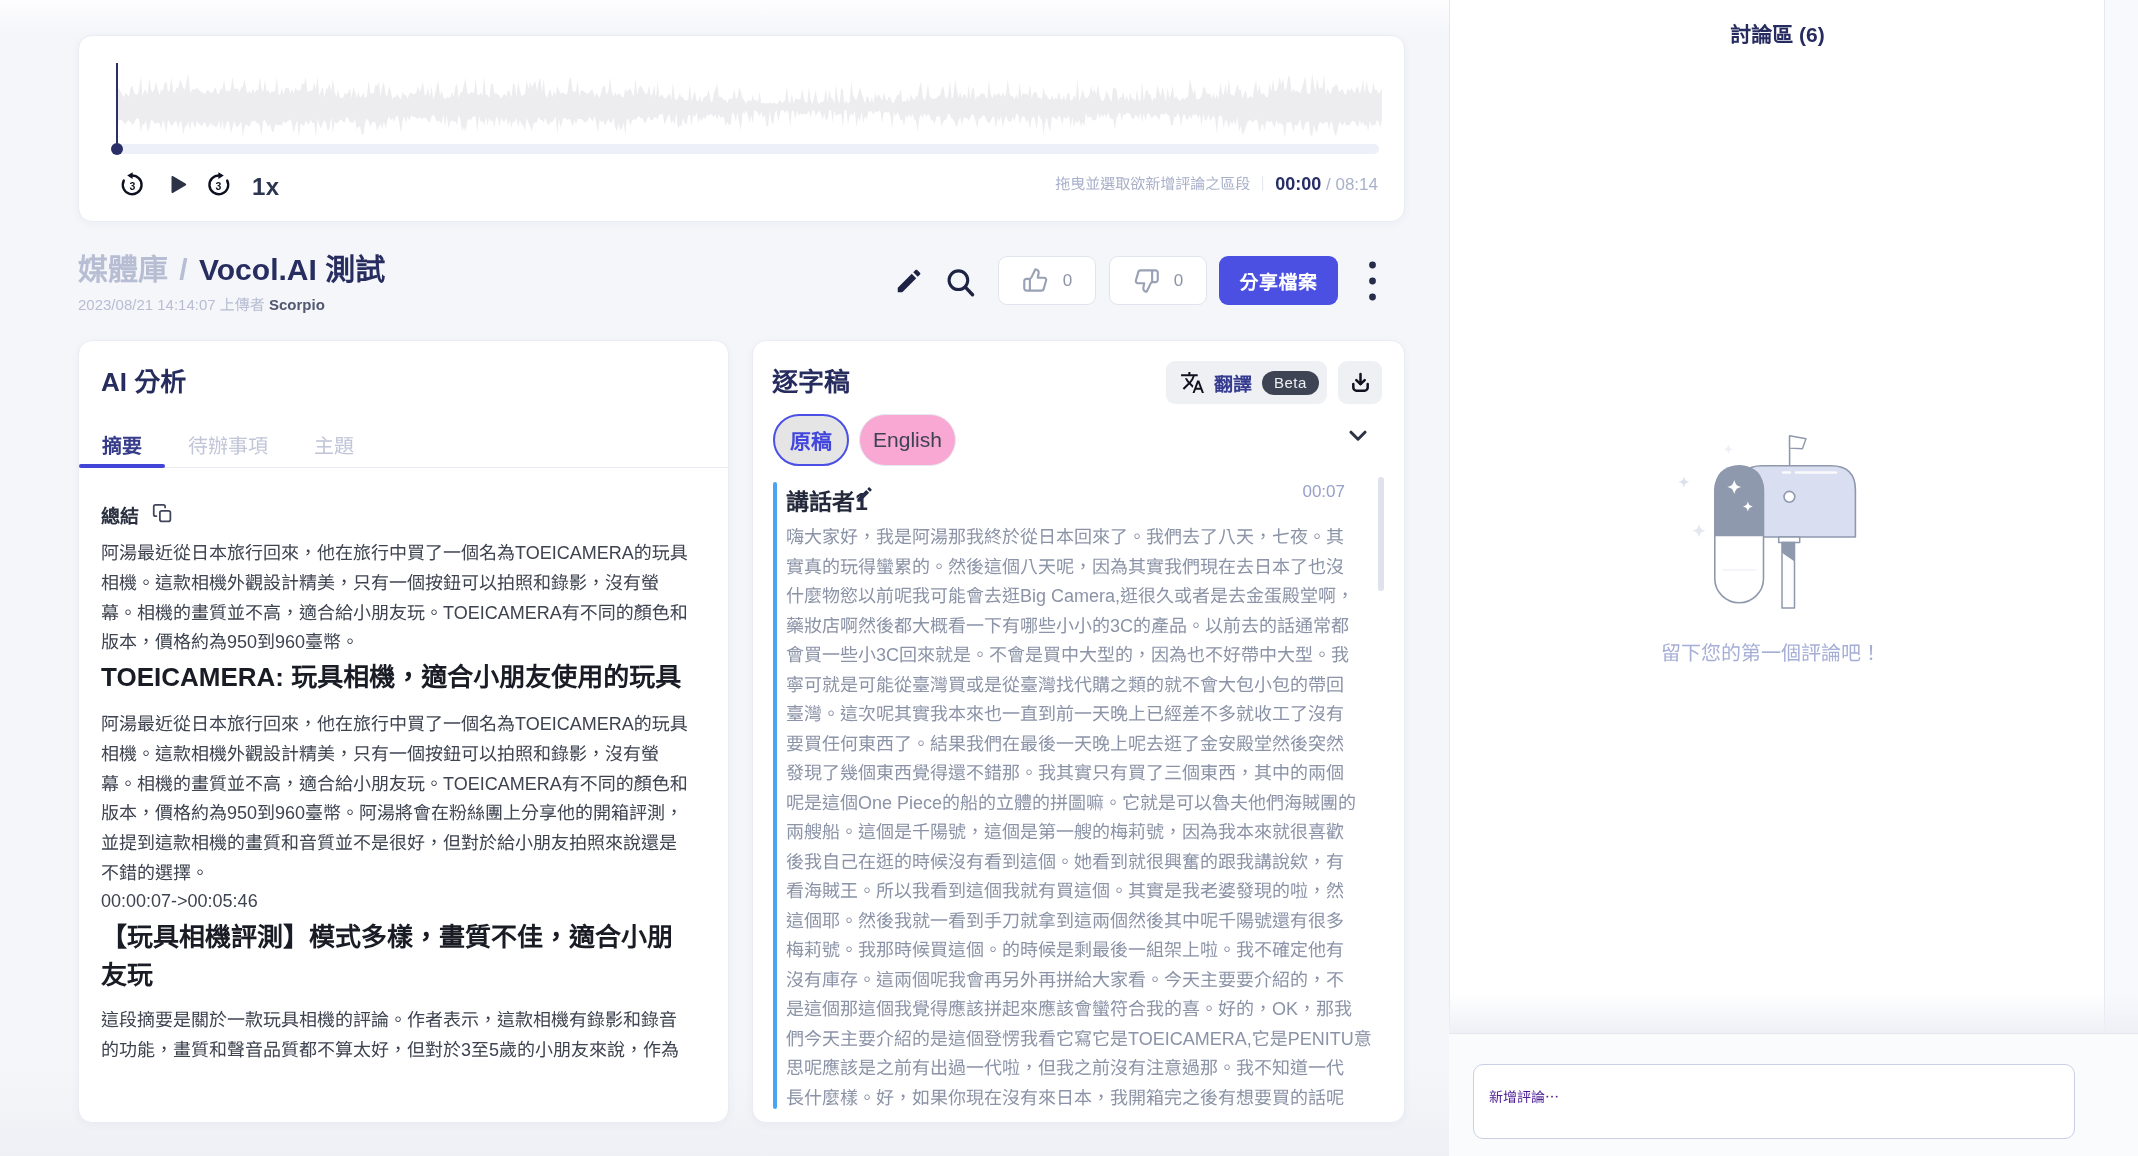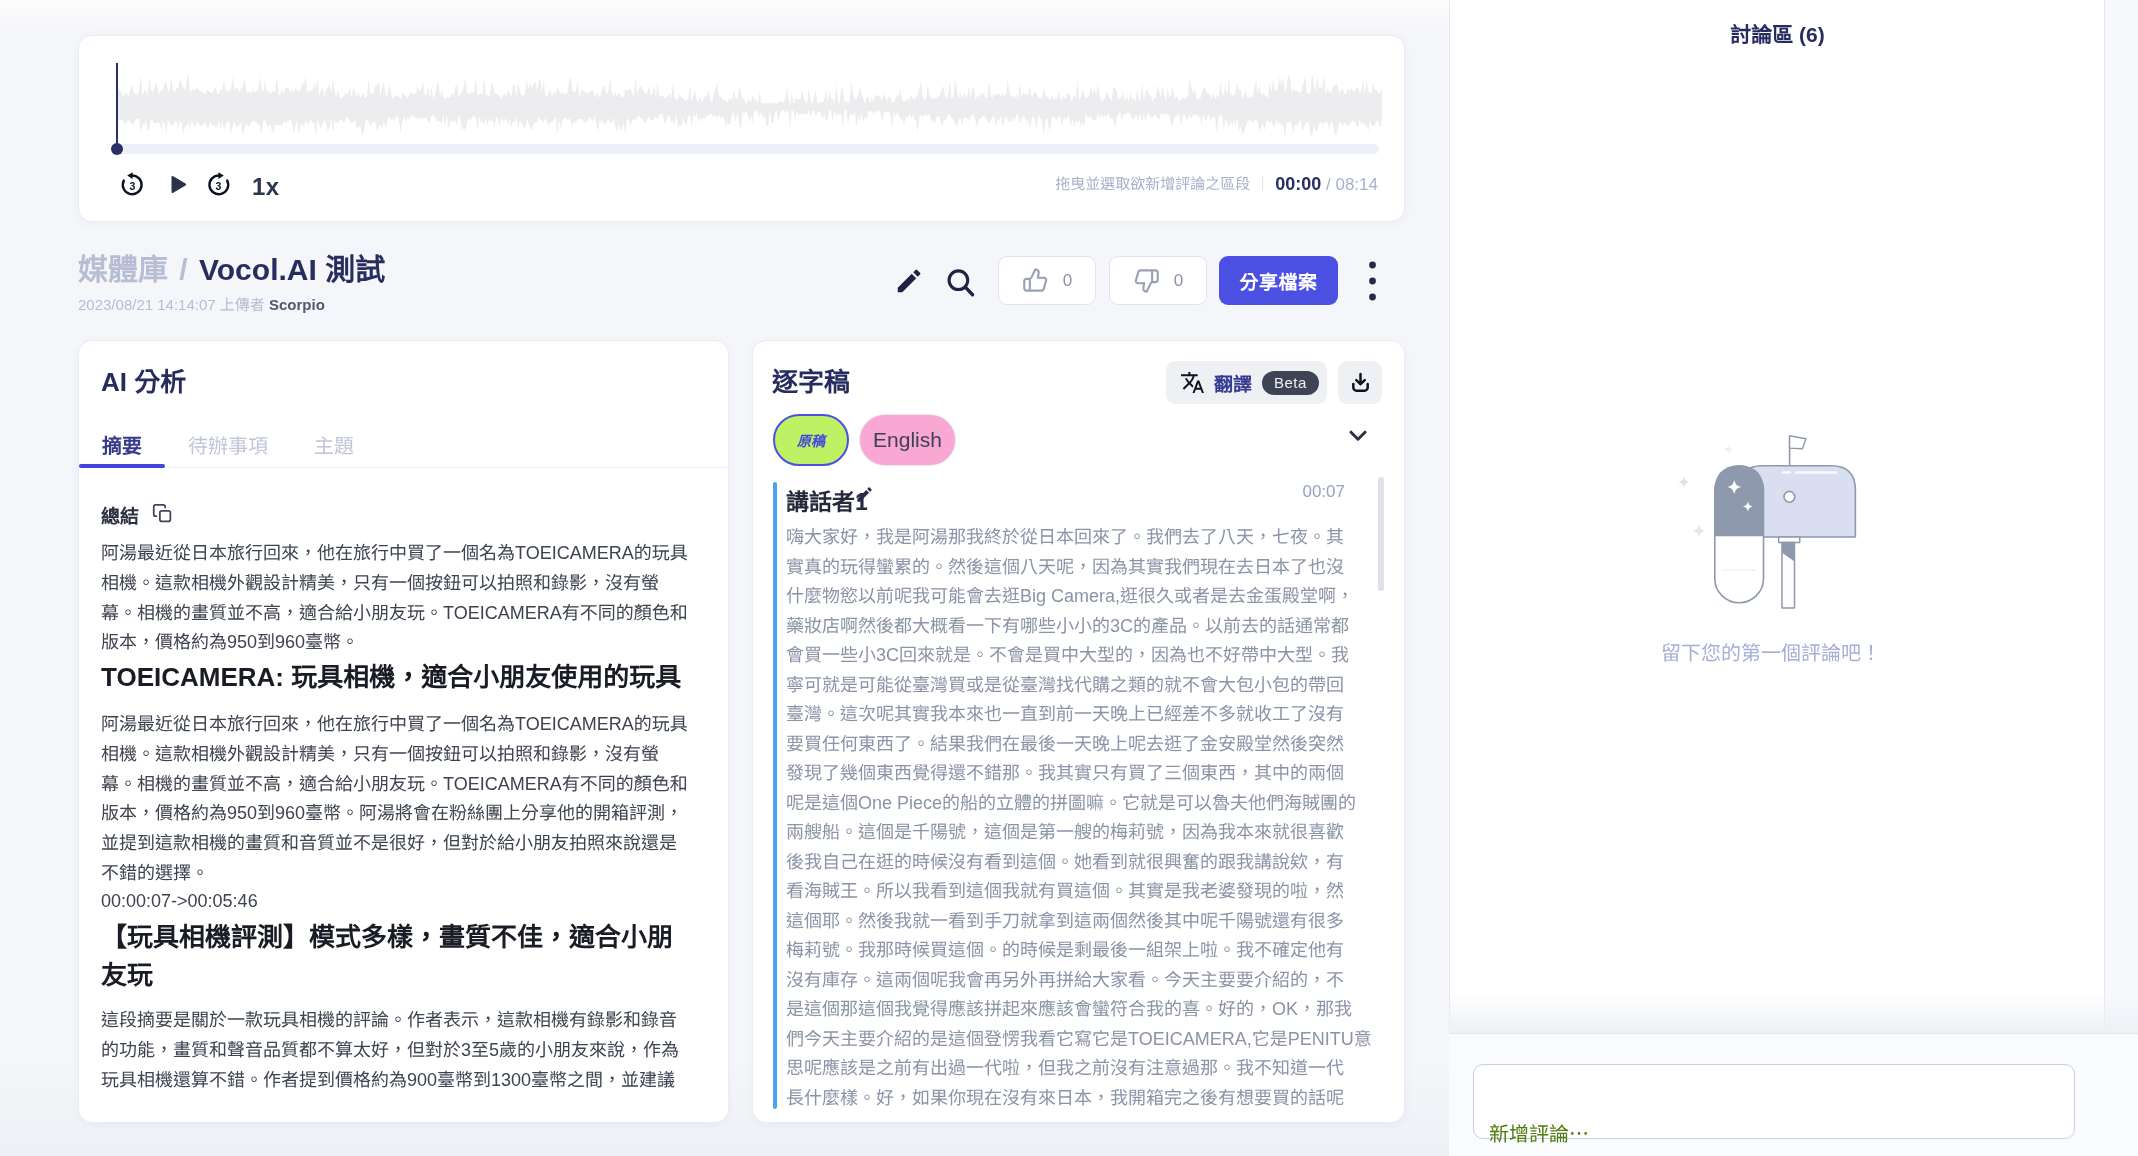--- a/index.html
+++ b/index.html
@@ -38,41 +38,41 @@
   .card-title { position:absolute; font-size:26px; font-weight:700; color:#21264d; }
   .tabs { position:absolute; left:0; top:428px; width:651px; height:40px; border-bottom:1px solid #e9ebf3; display:flex; }
   .tab { padding:0 23px; font-size:20px; color:#c0c5d8; line-height:37px; position:relative; }
   .tab.on { color:#373c8a; font-weight:700; }
   .tab.on:after { content:""; position:absolute; left:0; right:0; bottom:-1px; height:4px; background:#4146d8; border-radius:2px; }
   .sum-head { position:absolute; left:22px; top:500px; font-size:19px; font-weight:700; color:#2a3040; }
   .p { position:absolute; left:22px; width:614px; font-size:18px; line-height:29.8px; color:#3e4350; white-space:nowrap; }
   .hsum { position:absolute; left:22px; width:616px; font-size:26px; line-height:38px; font-weight:700; color:#191c24; white-space:normal; }
   
   .pillrow { position:absolute; top:73px; height:52px; border-radius:26px; display:flex; align-items:center; justify-content:center; }
-  .pill-on { left:20px; width:76px; background:#bef264; border:2px solid #4b4fe6; color:#4246dd; font-size:14px; font-weight:700;font-style:italic; }
+  .pill-on { left:20px; width:76px; background:#e5e5e5; border:2px solid #4b4fe6; color:#4246dd; font-size:21px; font-weight:700; }
   .pill-off { left:106px; width:97px; background:#f9a8d4; border:1px solid #e5e8f0; color:#3c4254; font-size:21px; }
   .gbtn { position:absolute; top:20px; height:43px; background:#eef0f3; border-radius:9px; display:flex; align-items:center; }
   .beta { background:#3f4454; color:#eef0f4; font-size:15px; height:24px; padding:0 12px; border-radius:15px;
           display:flex; align-items:center; letter-spacing:.5px; }
   .sbar { position:absolute; left:20px; top:141px; width:4px; height:627px; background:#49a5f1; border-radius:2px; }
   .spk { position:absolute; left:33px; top:142px; font-size:23px; font-weight:700; color:#242a3c; }
   .spk-time { position:absolute; right:59px; top:141px; font-size:17px; color:#97a0c8; }
   .tr { position:absolute; left:33px; top:182px; width:566px; font-size:18px; line-height:29.5px; color:#8b93a7; white-space:nowrap; }
   .thumbtrack { position:absolute; left:625px; top:136px; width:6px; height:114px; border-radius:3px; background:#dfe2ec; }
   
   .side { position:absolute; left:1449px; top:0; width:655px; height:1156px; background:#fff; border-left:1px solid #e5e8f1; }
   .strip { position:absolute; left:2104px; top:0; width:34px; height:1156px; background:#f8f9fd; border-left:1px solid #e5e8f1; }
   .side-h { position:absolute; left:0; top:18px; width:655px; text-align:center; font-size:21px; font-weight:700; color:#272c60; }
   .side-cap { position:absolute; left:0; top:637px; width:642px; text-align:center; font-size:20px; color:#a6aed6; }
   .side-grad { position:absolute; left:1449px; top:993px; width:689px; height:40px; background:linear-gradient(180deg,rgba(240,242,247,0),#eef0f6); }
   .side-div { position:absolute; left:1449px; top:1033px; width:689px; height:1px; background:#e4e7ef; }
   .side-bottom { position:absolute; left:1449px; top:1034px; width:689px; height:122px; background:#fafbfd; }
   .cmt-input { position:absolute; left:1473px; top:1064px; width:602px; height:75px; background:#fff;
                border:1px solid #c9cfe7; border-radius:10px; }
-  .cmt-ph { position:absolute; left:1489px; top:1118px; font-size:20px; color:#4d7c0f; }
+  .cmt-ph { position:absolute; left:1489px; top:1086px; font-size:14px; color:#4c1d95; }
 </style>
 </head>
 <body>
 <div class="main">
   <div class="card player">
   <svg class="abs" style="left:38px;top:31px" width="1265" height="80" viewBox="0 0 1265 80">
         <path d="M0.0,23.6 L1.7,21.0 L3.4,23.9 L5.1,27.4 L6.8,30.2 L8.5,25.6 L10.2,27.5 L11.9,29.7 L13.6,20.4 L15.3,18.4 L17.0,25.5 L18.7,27.7 L20.4,27.8 L22.1,23.2 L23.8,8.3 L25.5,29.4 L27.2,23.1 L28.9,23.5 L30.6,27.8 L32.3,10.8 L34.0,22.7 L35.7,25.6 L37.4,21.9 L39.1,14.5 L40.8,22.7 L42.5,27.9 L44.2,22.0 L45.9,24.3 L47.6,16.1 L49.3,14.5 L51.0,25.1 L52.7,22.9 L54.4,10.5 L56.1,24.3 L57.8,25.9 L59.5,20.4 L61.2,21.5 L62.9,12.2 L64.6,15.7 L66.3,21.0 L68.0,22.8 L69.7,13.0 L71.4,6.4 L73.1,26.4 L74.8,22.8 L76.5,22.0 L78.2,22.8 L79.9,20.7 L81.6,22.6 L83.3,24.6 L85.0,25.0 L86.7,26.4 L88.4,27.1 L90.1,23.1 L91.8,24.0 L93.5,25.4 L95.2,26.0 L96.9,23.0 L98.6,20.0 L100.3,26.8 L102.0,26.8 L103.7,21.4 L105.4,22.5 L107.1,12.8 L108.8,24.8 L110.5,23.0 L112.2,25.2 L113.9,21.0 L115.6,9.8 L117.3,22.0 L119.0,21.4 L120.7,21.6 L122.4,25.2 L124.1,20.4 L125.8,20.0 L127.5,11.8 L129.2,22.9 L130.9,26.4 L132.6,23.4 L134.3,26.9 L136.0,20.9 L137.7,26.5 L139.4,22.8 L141.1,23.5 L142.8,9.6 L144.5,22.1 L146.2,25.0 L147.9,12.9 L149.6,24.3 L151.3,23.3 L153.0,26.8 L154.7,24.5 L156.4,24.4 L158.1,24.4 L159.8,9.8 L161.5,28.1 L163.2,27.5 L164.9,20.7 L166.6,27.4 L168.3,20.9 L170.0,21.1 L171.7,21.3 L173.4,26.4 L175.1,21.4 L176.8,26.7 L178.5,20.3 L180.2,23.5 L181.9,23.6 L183.6,23.2 L185.3,15.7 L187.0,17.5 L188.7,9.8 L190.4,24.9 L192.1,24.6 L193.8,23.6 L195.5,23.4 L197.2,15.2 L198.9,22.5 L200.6,9.2 L202.3,29.1 L204.0,23.6 L205.7,20.0 L207.4,30.2 L209.1,21.7 L210.8,21.7 L212.5,16.7 L214.2,24.6 L215.9,11.4 L217.6,24.5 L219.3,30.0 L221.0,22.1 L222.7,30.8 L224.4,30.9 L226.1,30.7 L227.8,25.7 L229.5,27.2 L231.2,25.6 L232.9,21.6 L234.6,30.9 L236.3,20.6 L238.0,24.5 L239.7,31.1 L241.4,24.3 L243.1,31.1 L244.8,29.0 L246.5,25.8 L248.2,31.6 L249.9,29.0 L251.6,13.0 L253.3,25.4 L255.0,26.8 L256.7,26.0 L258.4,18.1 L260.1,18.9 L261.8,14.7 L263.5,29.5 L265.2,19.8 L266.9,15.1 L268.6,27.8 L270.3,29.2 L272.0,18.9 L273.7,23.9 L275.4,32.3 L277.1,29.4 L278.8,29.8 L280.5,27.0 L282.2,30.7 L283.9,32.5 L285.6,24.7 L287.3,28.2 L289.0,28.0 L290.7,31.8 L292.4,26.8 L294.1,25.0 L295.8,27.3 L297.5,27.0 L299.2,26.0 L300.9,19.1 L302.6,24.8 L304.3,20.9 L306.0,14.6 L307.7,28.6 L309.4,27.5 L311.1,20.5 L312.8,29.9 L314.5,18.8 L316.2,32.3 L317.9,27.7 L319.6,19.6 L321.3,13.4 L323.0,29.4 L324.7,23.3 L326.4,30.3 L328.1,32.5 L329.8,30.0 L331.5,30.7 L333.2,30.5 L334.9,24.7 L336.6,29.9 L338.3,19.8 L340.0,16.9 L341.7,31.4 L343.4,25.2 L345.1,25.6 L346.8,18.1 L348.5,11.0 L350.2,25.8 L351.9,27.3 L353.6,25.4 L355.3,25.1 L357.0,26.4 L358.7,11.0 L360.4,27.7 L362.1,28.2 L363.8,25.3 L365.5,28.8 L367.2,9.6 L368.9,28.3 L370.6,27.7 L372.3,30.9 L374.0,18.1 L375.7,16.1 L377.4,26.3 L379.1,26.5 L380.8,27.3 L382.5,28.7 L384.2,31.4 L385.9,28.8 L387.6,26.5 L389.3,29.4 L391.0,23.1 L392.7,24.9 L394.4,30.7 L396.1,16.8 L397.8,18.0 L399.5,29.8 L401.2,15.1 L402.9,23.7 L404.6,28.9 L406.3,27.9 L408.0,27.3 L409.7,12.5 L411.4,22.6 L413.1,14.8 L414.8,20.9 L416.5,17.0 L418.2,13.7 L419.9,24.1 L421.6,15.1 L423.3,10.8 L425.0,26.1 L426.7,11.7 L428.4,28.1 L430.1,30.7 L431.8,24.6 L433.5,22.2 L435.2,30.6 L436.9,23.8 L438.6,28.6 L440.3,18.9 L442.0,24.1 L443.7,26.6 L445.4,25.6 L447.1,26.6 L448.8,27.7 L450.5,25.7 L452.2,12.8 L453.9,10.1 L455.6,23.9 L457.3,25.1 L459.0,24.1 L460.7,13.8 L462.4,29.7 L464.1,22.9 L465.8,23.5 L467.5,25.0 L469.2,25.8 L470.9,26.9 L472.6,25.2 L474.3,23.1 L476.0,23.4 L477.7,30.3 L479.4,25.7 L481.1,28.3 L482.8,31.0 L484.5,24.1 L486.2,18.4 L487.9,19.7 L489.6,27.5 L491.3,24.7 L493.0,10.5 L494.7,24.2 L496.4,29.5 L498.1,24.8 L499.8,29.0 L501.5,26.2 L503.2,27.2 L504.9,30.2 L506.6,29.9 L508.3,22.1 L510.0,24.6 L511.7,22.3 L513.4,21.8 L515.1,25.8 L516.8,30.1 L518.5,10.8 L520.2,27.7 L521.9,20.9 L523.6,18.4 L525.3,21.0 L527.0,24.7 L528.7,27.2 L530.4,26.1 L532.1,18.3 L533.8,28.8 L535.5,27.1 L537.2,17.8 L538.9,31.1 L540.6,15.1 L542.3,30.4 L544.0,28.0 L545.7,28.4 L547.4,31.6 L549.1,31.2 L550.8,29.1 L552.5,26.3 L554.2,32.5 L555.9,16.1 L557.6,30.5 L559.3,33.5 L561.0,31.1 L562.7,26.6 L564.4,30.3 L566.1,30.4 L567.8,33.7 L569.5,32.9 L571.2,33.3 L572.9,16.6 L574.6,34.7 L576.3,28.6 L578.0,24.0 L579.7,33.9 L581.4,33.9 L583.1,28.6 L584.8,35.6 L586.5,30.9 L588.2,29.2 L589.9,29.0 L591.6,22.7 L593.3,32.3 L595.0,36.2 L596.7,27.5 L598.4,22.3 L600.1,16.5 L601.8,29.9 L603.5,29.6 L605.2,31.1 L606.9,33.5 L608.6,32.6 L610.3,36.4 L612.0,31.0 L613.7,31.9 L615.4,31.4 L617.1,22.0 L618.8,31.2 L620.5,31.3 L622.2,20.4 L623.9,24.7 L625.6,31.2 L627.3,33.1 L629.0,37.0 L630.7,33.4 L632.4,33.2 L634.1,34.4 L635.8,27.9 L637.5,33.5 L639.2,32.6 L640.9,35.5 L642.6,24.4 L644.3,37.0 L646.0,35.2 L647.7,37.0 L649.4,35.7 L651.1,36.7 L652.8,34.9 L654.5,37.0 L656.2,35.4 L657.9,36.3 L659.6,37.0 L661.3,35.9 L663.0,32.4 L664.7,35.7 L666.4,35.2 L668.1,33.1 L669.8,20.1 L671.5,33.7 L673.2,37.0 L674.9,26.5 L676.6,37.0 L678.3,31.5 L680.0,32.2 L681.7,32.4 L683.4,32.3 L685.1,21.8 L686.8,31.2 L688.5,35.2 L690.2,36.1 L691.9,19.7 L693.6,33.2 L695.3,37.0 L697.0,30.8 L698.7,22.9 L700.4,34.4 L702.1,37.0 L703.8,34.9 L705.5,35.3 L707.2,33.1 L708.9,21.5 L710.6,35.6 L712.3,23.1 L714.0,30.8 L715.7,31.7 L717.4,37.0 L719.1,16.8 L720.8,32.2 L722.5,37.0 L724.2,20.4 L725.9,23.0 L727.6,37.0 L729.3,33.0 L731.0,37.0 L732.7,34.5 L734.4,14.8 L736.1,28.0 L737.8,31.8 L739.5,33.0 L741.2,26.9 L742.9,20.2 L744.6,26.2 L746.3,31.3 L748.0,36.8 L749.7,29.3 L751.4,30.5 L753.1,36.1 L754.8,30.0 L756.5,36.6 L758.2,25.9 L759.9,30.9 L761.6,27.4 L763.3,30.1 L765.0,34.2 L766.7,25.5 L768.4,30.9 L770.1,34.3 L771.8,29.4 L773.5,30.4 L775.2,35.7 L776.9,35.5 L778.6,31.4 L780.3,28.0 L782.0,28.0 L783.7,21.8 L785.4,35.3 L787.1,33.5 L788.8,35.0 L790.5,30.5 L792.2,34.9 L793.9,27.6 L795.6,31.2 L797.3,33.3 L799.0,29.3 L800.7,29.8 L802.4,19.9 L804.1,14.5 L805.8,30.4 L807.5,33.8 L809.2,30.1 L810.9,17.1 L812.6,28.9 L814.3,31.3 L816.0,31.7 L817.7,31.4 L819.4,31.2 L821.1,29.0 L822.8,29.1 L824.5,22.7 L826.2,18.7 L827.9,29.1 L829.6,31.9 L831.3,27.7 L833.0,13.5 L834.7,32.1 L836.4,29.1 L838.1,12.6 L839.8,22.4 L841.5,31.2 L843.2,24.8 L844.9,31.6 L846.6,27.6 L848.3,27.2 L850.0,32.2 L851.7,18.2 L853.4,32.4 L855.1,21.6 L856.8,21.0 L858.5,33.2 L860.2,28.8 L861.9,29.9 L863.6,26.6 L865.3,27.2 L867.0,25.8 L868.7,30.8 L870.4,31.1 L872.1,13.8 L873.8,27.9 L875.5,31.2 L877.2,26.0 L878.9,28.7 L880.6,26.4 L882.3,26.4 L884.0,29.8 L885.7,25.3 L887.4,29.6 L889.1,26.7 L890.8,11.8 L892.5,26.7 L894.2,29.2 L895.9,28.9 L897.6,32.6 L899.3,27.3 L901.0,32.6 L902.7,15.7 L904.4,29.9 L906.1,26.1 L907.8,27.2 L909.5,26.2 L911.2,29.0 L912.9,17.6 L914.6,31.2 L916.3,26.3 L918.0,24.7 L919.7,26.0 L921.4,31.2 L923.1,30.0 L924.8,32.9 L926.5,20.6 L928.2,27.5 L929.9,28.4 L931.6,31.9 L933.3,32.7 L935.0,28.1 L936.7,33.0 L938.4,30.7 L940.1,32.3 L941.8,24.5 L943.5,31.9 L945.2,32.8 L946.9,28.2 L948.6,33.4 L950.3,27.3 L952.0,25.6 L953.7,33.5 L955.4,32.7 L957.1,27.9 L958.8,30.9 L960.5,11.9 L962.2,33.9 L963.9,29.4 L965.6,22.2 L967.3,28.4 L969.0,31.8 L970.7,30.5 L972.4,28.1 L974.1,18.4 L975.8,26.8 L977.5,21.5 L979.2,28.2 L980.9,17.2 L982.6,27.9 L984.3,33.2 L986.0,34.2 L987.7,31.0 L989.4,24.0 L991.1,27.3 L992.8,31.5 L994.5,34.8 L996.2,20.5 L997.9,21.2 L999.6,23.3 L1001.3,33.8 L1003.0,30.3 L1004.7,30.2 L1006.4,24.6 L1008.1,33.8 L1009.8,28.3 L1011.5,34.7 L1013.2,25.8 L1014.9,31.7 L1016.6,31.5 L1018.3,34.5 L1020.0,22.6 L1021.7,32.9 L1023.4,34.1 L1025.1,15.1 L1026.8,33.8 L1028.5,25.2 L1030.2,22.0 L1031.9,27.5 L1033.6,28.0 L1035.3,34.7 L1037.0,30.1 L1038.7,32.0 L1040.4,17.7 L1042.1,25.1 L1043.8,29.0 L1045.5,19.4 L1047.2,27.0 L1048.9,34.7 L1050.6,20.7 L1052.3,30.7 L1054.0,28.0 L1055.7,18.6 L1057.4,31.9 L1059.1,28.9 L1060.8,31.9 L1062.5,34.1 L1064.2,32.6 L1065.9,30.7 L1067.6,32.6 L1069.3,30.3 L1071.0,30.1 L1072.7,11.5 L1074.4,19.2 L1076.1,26.7 L1077.8,22.0 L1079.5,32.3 L1081.2,32.4 L1082.9,31.2 L1084.6,28.8 L1086.3,20.4 L1088.0,20.6 L1089.7,26.5 L1091.4,27.0 L1093.1,26.4 L1094.8,31.9 L1096.5,25.9 L1098.2,32.0 L1099.9,27.2 L1101.6,32.0 L1103.3,15.3 L1105.0,25.6 L1106.7,28.8 L1108.4,16.6 L1110.1,27.9 L1111.8,10.9 L1113.5,27.6 L1115.2,27.5 L1116.9,29.4 L1118.6,24.1 L1120.3,16.8 L1122.0,23.0 L1123.7,22.6 L1125.4,31.5 L1127.1,26.7 L1128.8,23.3 L1130.5,31.4 L1132.2,30.8 L1133.9,28.6 L1135.6,31.4 L1137.3,20.0 L1139.0,13.6 L1140.7,26.5 L1142.4,18.0 L1144.1,27.9 L1145.8,25.8 L1147.5,27.6 L1149.2,30.0 L1150.9,30.2 L1152.6,16.1 L1154.3,24.9 L1156.0,12.3 L1157.7,23.8 L1159.4,24.2 L1161.1,19.1 L1162.8,9.6 L1164.5,17.7 L1166.2,11.0 L1167.9,24.5 L1169.6,20.3 L1171.3,8.0 L1173.0,11.1 L1174.7,25.8 L1176.4,21.4 L1178.1,24.5 L1179.8,23.8 L1181.5,24.7 L1183.2,26.3 L1184.9,21.3 L1186.6,15.7 L1188.3,9.0 L1190.0,25.6 L1191.7,27.5 L1193.4,25.5 L1195.1,6.0 L1196.8,17.3 L1198.5,24.9 L1200.2,11.1 L1201.9,22.0 L1203.6,20.3 L1205.3,21.8 L1207.0,7.8 L1208.7,27.5 L1210.4,21.6 L1212.1,24.5 L1213.8,27.0 L1215.5,20.2 L1217.2,19.9 L1218.9,16.9 L1220.6,18.9 L1222.3,25.4 L1224.0,23.1 L1225.7,21.8 L1227.4,27.2 L1229.1,26.9 L1230.8,21.1 L1232.5,24.7 L1234.2,21.0 L1235.9,23.7 L1237.6,26.0 L1239.3,21.0 L1241.0,19.7 L1242.7,27.0 L1244.4,21.8 L1246.1,12.3 L1247.8,26.9 L1249.5,13.2 L1251.2,23.3 L1252.9,25.9 L1254.6,26.6 L1256.3,15.4 L1258.0,23.1 L1259.7,22.8 L1261.4,26.5 L1263.1,25.2 L1264.8,20.7 L1264.8,53.4 L1263.1,60.8 L1261.4,53.7 L1259.7,53.6 L1258.0,58.2 L1256.3,58.2 L1254.6,59.1 L1252.9,53.4 L1251.2,64.6 L1249.5,57.3 L1247.8,59.6 L1246.1,54.7 L1244.4,58.1 L1242.7,53.0 L1241.0,60.5 L1239.3,57.6 L1237.6,54.8 L1235.9,53.5 L1234.2,54.9 L1232.5,58.3 L1230.8,57.9 L1229.1,58.7 L1227.4,54.6 L1225.7,59.1 L1224.0,56.6 L1222.3,54.9 L1220.6,62.7 L1218.9,69.2 L1217.2,65.4 L1215.5,56.8 L1213.8,54.3 L1212.1,62.8 L1210.4,54.8 L1208.7,55.0 L1207.0,55.9 L1205.3,57.0 L1203.6,54.8 L1201.9,56.8 L1200.2,64.8 L1198.5,63.9 L1196.8,57.3 L1195.1,69.7 L1193.4,67.4 L1191.7,53.9 L1190.0,55.2 L1188.3,56.1 L1186.6,63.8 L1184.9,60.9 L1183.2,52.3 L1181.5,56.4 L1179.8,58.9 L1178.1,57.4 L1176.4,65.2 L1174.7,57.3 L1173.0,54.3 L1171.3,56.1 L1169.6,55.3 L1167.9,71.2 L1166.2,57.8 L1164.5,57.6 L1162.8,55.6 L1161.1,57.5 L1159.4,52.4 L1157.7,60.5 L1156.0,57.4 L1154.3,53.5 L1152.6,56.0 L1150.9,53.6 L1149.2,54.9 L1147.5,63.4 L1145.8,56.3 L1144.1,59.5 L1142.4,65.3 L1140.7,54.4 L1139.0,52.1 L1137.3,53.8 L1135.6,55.8 L1133.9,53.4 L1132.2,53.3 L1130.5,55.1 L1128.8,59.9 L1127.1,64.8 L1125.4,67.9 L1123.7,58.8 L1122.0,64.4 L1120.3,50.1 L1118.6,58.7 L1116.9,53.3 L1115.2,58.3 L1113.5,54.1 L1111.8,61.3 L1110.1,54.3 L1108.4,53.1 L1106.7,60.9 L1105.0,49.7 L1103.3,48.2 L1101.6,50.2 L1099.9,67.1 L1098.2,52.3 L1096.5,48.8 L1094.8,51.5 L1093.1,54.0 L1091.4,47.0 L1089.7,53.0 L1088.0,53.6 L1086.3,46.3 L1084.6,58.8 L1082.9,47.8 L1081.2,51.5 L1079.5,46.8 L1077.8,48.6 L1076.1,46.9 L1074.4,51.8 L1072.7,47.8 L1071.0,52.6 L1069.3,52.5 L1067.6,47.1 L1065.9,48.6 L1064.2,58.8 L1062.5,49.5 L1060.8,45.8 L1059.1,50.4 L1057.4,49.5 L1055.7,57.9 L1054.0,58.8 L1052.3,48.7 L1050.6,48.0 L1048.9,45.5 L1047.2,48.0 L1045.5,47.1 L1043.8,47.0 L1042.1,52.9 L1040.4,50.5 L1038.7,48.2 L1037.0,48.5 L1035.3,50.9 L1033.6,50.2 L1031.9,46.1 L1030.2,47.2 L1028.5,54.0 L1026.8,46.3 L1025.1,55.5 L1023.4,45.4 L1021.7,52.8 L1020.0,48.5 L1018.3,48.3 L1016.6,52.2 L1014.9,51.6 L1013.2,46.9 L1011.5,46.1 L1009.8,45.8 L1008.1,48.2 L1006.4,47.1 L1004.7,54.0 L1003.0,45.3 L1001.3,47.4 L999.6,50.5 L997.9,62.8 L996.2,51.9 L994.5,51.9 L992.8,51.0 L991.1,45.4 L989.4,50.4 L987.7,47.1 L986.0,50.6 L984.3,47.0 L982.6,51.8 L980.9,45.4 L979.2,52.7 L977.5,53.2 L975.8,53.4 L974.1,50.4 L972.4,49.2 L970.7,51.5 L969.0,45.7 L967.3,59.5 L965.6,55.1 L963.9,59.5 L962.2,52.6 L960.5,56.6 L958.8,53.1 L957.1,60.3 L955.4,50.3 L953.7,60.5 L952.0,48.2 L950.3,51.0 L948.6,52.0 L946.9,49.5 L945.2,58.2 L943.5,50.7 L941.8,48.3 L940.1,53.0 L938.4,51.4 L936.7,50.4 L935.0,49.3 L933.3,64.1 L931.6,59.9 L929.9,50.1 L928.2,55.5 L926.5,67.5 L924.8,52.4 L923.1,51.2 L921.4,47.3 L919.7,62.9 L918.0,52.1 L916.3,49.6 L914.6,52.0 L912.9,62.2 L911.2,51.7 L909.5,56.0 L907.8,50.1 L906.1,48.9 L904.4,51.4 L902.7,57.2 L901.0,47.6 L899.3,47.1 L897.6,54.4 L895.9,50.1 L894.2,54.4 L892.5,54.6 L890.8,53.8 L889.1,48.4 L887.4,53.6 L885.7,60.0 L884.0,48.8 L882.3,54.5 L880.6,50.7 L878.9,60.9 L877.2,50.3 L875.5,49.7 L873.8,53.4 L872.1,56.4 L870.4,54.5 L868.7,51.3 L867.0,48.0 L865.3,49.3 L863.6,51.7 L861.9,51.8 L860.2,61.3 L858.5,54.0 L856.8,48.7 L855.1,46.9 L853.4,50.5 L851.7,53.8 L850.0,51.1 L848.3,50.8 L846.6,50.5 L844.9,57.9 L843.2,50.2 L841.5,53.7 L839.8,60.3 L838.1,56.5 L836.4,52.8 L834.7,51.4 L833.0,48.0 L831.3,46.3 L829.6,51.9 L827.9,52.9 L826.2,54.6 L824.5,59.6 L822.8,49.2 L821.1,49.4 L819.4,49.6 L817.7,57.0 L816.0,53.2 L814.3,53.5 L812.6,47.9 L810.9,47.2 L809.2,49.7 L807.5,46.1 L805.8,50.9 L804.1,47.6 L802.4,50.5 L800.7,65.2 L799.0,52.9 L797.3,52.5 L795.6,47.0 L793.9,51.3 L792.2,46.4 L790.5,51.4 L788.8,48.3 L787.1,58.7 L785.4,52.0 L783.7,53.2 L782.0,48.2 L780.3,45.0 L778.6,49.7 L776.9,44.5 L775.2,61.6 L773.5,49.1 L771.8,44.3 L770.1,45.6 L768.4,45.0 L766.7,45.9 L765.0,56.2 L763.3,43.5 L761.6,44.1 L759.9,45.4 L758.2,44.1 L756.5,47.4 L754.8,44.5 L753.1,44.5 L751.4,43.9 L749.7,52.6 L748.0,49.1 L746.3,55.7 L744.6,45.1 L742.9,54.8 L741.2,49.3 L739.5,60.6 L737.8,43.7 L736.1,49.0 L734.4,46.2 L732.7,48.6 L731.0,57.2 L729.3,43.0 L727.6,43.0 L725.9,60.7 L724.2,46.8 L722.5,47.2 L720.8,47.3 L719.1,49.3 L717.4,43.0 L715.7,55.7 L714.0,43.3 L712.3,43.0 L710.6,52.5 L708.9,52.9 L707.2,46.8 L705.5,52.6 L703.8,46.7 L702.1,43.6 L700.4,46.4 L698.7,48.7 L697.0,43.0 L695.3,43.9 L693.6,50.6 L691.9,43.8 L690.2,46.8 L688.5,47.4 L686.8,46.4 L685.1,47.5 L683.4,46.5 L681.7,49.0 L680.0,43.7 L678.3,51.9 L676.6,44.5 L674.9,43.0 L673.2,60.1 L671.5,46.1 L669.8,43.0 L668.1,46.5 L666.4,43.0 L664.7,43.1 L663.0,46.6 L661.3,54.9 L659.6,43.0 L657.9,45.9 L656.2,57.1 L654.5,55.3 L652.8,43.0 L651.1,59.7 L649.4,58.7 L647.7,47.2 L646.0,51.6 L644.3,44.5 L642.6,49.7 L640.9,46.1 L639.2,43.9 L637.5,43.0 L635.8,56.6 L634.1,48.0 L632.4,56.3 L630.7,47.4 L629.0,43.6 L627.3,47.0 L625.6,45.1 L623.9,63.3 L622.2,55.8 L620.5,45.8 L618.8,54.4 L617.1,47.6 L615.4,45.0 L613.7,56.7 L612.0,58.2 L610.3,54.9 L608.6,59.3 L606.9,50.0 L605.2,49.9 L603.5,51.1 L601.8,47.1 L600.1,53.0 L598.4,47.4 L596.7,50.2 L595.0,48.0 L593.3,47.1 L591.6,48.9 L589.9,47.7 L588.2,52.3 L586.5,49.6 L584.8,54.2 L583.1,50.7 L581.4,55.4 L579.7,45.5 L578.0,50.2 L576.3,47.7 L574.6,58.8 L572.9,47.7 L571.2,48.4 L569.5,57.6 L567.8,56.4 L566.1,50.4 L564.4,58.7 L562.7,58.3 L561.0,61.8 L559.3,45.8 L557.6,57.8 L555.9,53.0 L554.2,56.7 L552.5,47.5 L550.8,49.2 L549.1,54.1 L547.4,57.2 L545.7,47.0 L544.0,47.6 L542.3,47.6 L540.6,52.6 L538.9,50.2 L537.2,50.6 L535.5,53.3 L533.8,53.2 L532.1,49.2 L530.4,51.4 L528.7,55.9 L527.0,55.3 L525.3,50.9 L523.6,50.9 L521.9,49.1 L520.2,50.6 L518.5,53.1 L516.8,52.0 L515.1,53.6 L513.4,58.7 L511.7,53.1 L510.0,51.3 L508.3,67.6 L506.6,55.6 L504.9,61.8 L503.2,62.7 L501.5,56.4 L499.8,64.5 L498.1,59.7 L496.4,50.2 L494.7,56.1 L493.0,55.5 L491.3,52.3 L489.6,54.9 L487.9,58.5 L486.2,53.1 L484.5,55.9 L482.8,52.1 L481.1,65.6 L479.4,56.7 L477.7,49.1 L476.0,54.4 L474.3,52.4 L472.6,49.7 L470.9,53.3 L469.2,55.0 L467.5,55.3 L465.8,53.3 L464.1,52.0 L462.4,52.0 L460.7,51.7 L459.0,57.1 L457.3,53.1 L455.6,59.4 L453.9,54.6 L452.2,51.5 L450.5,53.2 L448.8,51.6 L447.1,50.6 L445.4,53.5 L443.7,61.2 L442.0,51.7 L440.3,67.3 L438.6,49.5 L436.9,53.0 L435.2,55.3 L433.5,54.7 L431.8,58.4 L430.1,55.9 L428.4,50.4 L426.7,55.6 L425.0,53.2 L423.3,53.0 L421.6,49.4 L419.9,55.5 L418.2,55.6 L416.5,56.7 L414.8,64.6 L413.1,59.4 L411.4,55.8 L409.7,50.9 L408.0,63.4 L406.3,58.8 L404.6,56.9 L402.9,52.8 L401.2,60.3 L399.5,50.2 L397.8,55.3 L396.1,54.3 L394.4,61.0 L392.7,52.9 L391.0,59.1 L389.3,50.4 L387.6,54.5 L385.9,54.3 L384.2,50.4 L382.5,59.7 L380.8,51.1 L379.1,50.0 L377.4,60.4 L375.7,52.8 L374.0,54.7 L372.3,50.8 L370.6,58.9 L368.9,49.8 L367.2,58.1 L365.5,53.9 L363.8,55.2 L362.1,49.1 L360.4,65.0 L358.7,50.0 L357.0,49.1 L355.3,50.6 L353.6,53.8 L351.9,51.5 L350.2,54.7 L348.5,64.5 L346.8,60.3 L345.1,64.1 L343.4,52.8 L341.7,48.1 L340.0,58.1 L338.3,54.4 L336.6,54.3 L334.9,53.6 L333.2,55.1 L331.5,61.6 L329.8,47.8 L328.1,60.0 L326.4,47.7 L324.7,56.8 L323.0,53.9 L321.3,54.5 L319.6,54.0 L317.9,50.2 L316.2,47.4 L314.5,49.6 L312.8,55.8 L311.1,54.3 L309.4,51.2 L307.7,50.8 L306.0,51.3 L304.3,51.9 L302.6,50.0 L300.9,51.9 L299.2,51.3 L297.5,49.4 L295.8,50.1 L294.1,47.9 L292.4,54.2 L290.7,49.2 L289.0,56.3 L287.3,49.5 L285.6,53.4 L283.9,66.5 L282.2,55.2 L280.5,48.6 L278.8,50.5 L277.1,54.8 L275.4,51.0 L273.7,53.4 L272.0,49.0 L270.3,53.9 L268.6,61.5 L266.9,54.3 L265.2,61.7 L263.5,57.0 L261.8,59.6 L260.1,64.1 L258.4,54.9 L256.7,54.8 L255.0,55.6 L253.3,59.7 L251.6,53.9 L249.9,51.8 L248.2,55.1 L246.5,66.9 L244.8,68.1 L243.1,59.2 L241.4,59.7 L239.7,62.5 L238.0,52.0 L236.3,55.8 L234.6,55.6 L232.9,55.0 L231.2,51.3 L229.5,49.6 L227.8,55.6 L226.1,55.1 L224.4,52.3 L222.7,53.2 L221.0,55.7 L219.3,56.1 L217.6,54.7 L215.9,66.0 L214.2,49.7 L212.5,61.0 L210.8,64.3 L209.1,56.4 L207.4,53.1 L205.7,56.2 L204.0,61.7 L202.3,57.9 L200.6,51.6 L198.9,69.7 L197.2,55.4 L195.5,56.2 L193.8,52.6 L192.1,57.3 L190.4,56.5 L188.7,53.5 L187.0,59.4 L185.3,57.6 L183.6,56.7 L181.9,69.8 L180.2,53.0 L178.5,58.1 L176.8,65.9 L175.1,57.4 L173.4,51.9 L171.7,54.0 L170.0,54.6 L168.3,56.5 L166.6,53.9 L164.9,59.1 L163.2,57.5 L161.5,58.5 L159.8,57.6 L158.1,58.1 L156.4,65.8 L154.7,63.5 L153.0,56.4 L151.3,59.9 L149.6,56.8 L147.9,52.9 L146.2,53.8 L144.5,68.4 L142.8,59.0 L141.1,56.6 L139.4,55.7 L137.7,53.5 L136.0,54.1 L134.3,55.0 L132.6,59.7 L130.9,58.9 L129.2,57.1 L127.5,60.4 L125.8,69.4 L124.1,54.2 L122.4,57.2 L120.7,60.3 L119.0,59.3 L117.3,53.6 L115.6,59.9 L113.9,66.7 L112.2,55.0 L110.5,54.3 L108.8,57.7 L107.1,63.7 L105.4,53.2 L103.7,63.2 L102.0,53.0 L100.3,59.4 L98.6,60.5 L96.9,57.7 L95.2,59.2 L93.5,55.2 L91.8,59.2 L90.1,60.8 L88.4,55.7 L86.7,55.6 L85.0,59.6 L83.3,57.7 L81.6,56.7 L79.9,54.1 L78.2,61.2 L76.5,56.9 L74.8,53.4 L73.1,63.3 L71.4,54.6 L69.7,58.9 L68.0,59.5 L66.3,68.0 L64.6,55.7 L62.9,53.7 L61.2,61.8 L59.5,54.6 L57.8,54.4 L56.1,58.0 L54.4,58.9 L52.7,55.9 L51.0,52.2 L49.3,66.4 L47.6,57.2 L45.9,53.2 L44.2,62.4 L42.5,56.3 L40.8,55.6 L39.1,56.2 L37.4,56.5 L35.7,53.6 L34.0,52.8 L32.3,61.4 L30.6,64.5 L28.9,53.3 L27.2,58.1 L25.5,56.9 L23.8,65.4 L22.1,52.1 L20.4,51.0 L18.7,52.5 L17.0,56.5 L15.3,57.4 L13.6,54.9 L11.9,53.4 L10.2,54.1 L8.5,57.2 L6.8,55.6 L5.1,53.4 L3.4,52.8 L1.7,53.3 L0.0,66.1 Z" fill="#ededf0"></path>
       </svg>
   <div class="wave-band"></div>
   <div class="playhead"></div>
@@ -153,21 +153,20 @@
   <div class="p" style="top:546px">
         <div>00:00:07-&gt;00:05:46</div>
       </div>
   <div class="hsum" style="top:577px;white-space:nowrap">
         <div>【玩具相機評測】模式多樣，畫質不佳，適合小朋</div>
         <div>友玩</div>
       </div>
   <div class="p" style="top:665px">
     <div>這段摘要是關於一款玩具相機的評論。作者表示，這款相機有錄影和錄音</div>
     <div>的功能，畫質和聲音品質都不算太好，但對於3至5歲的小朋友來說，作為</div>
-    <div>玩具相機還算不錯。作者提到價格約為900臺幣到1300臺幣之間，並建議</div>
   </div>
 </div>
   <div class="card cardR">
   <div style="position:absolute;left:19px;top:20px;font-size:26px;font-weight:700;color:#272c5e">逐字稿</div>
   <div class="gbtn" style="left:413px;width:161px">
     <svg style="margin-left:14px" width="25" height="25" viewBox="0 0 24 24">
       <path d="M12.87 15.07l-2.54-2.51.03-.03A17.52 17.52 0 0 0 14.07 6H17V4h-7V2H8v2H1v2h11.17C11.5 7.92 10.44 9.75 9 11.35 8.07 10.32 7.3 9.19 6.69 8h-2c.73 1.63 1.73 3.17 2.98 4.56l-5.09 5.02L4 19l5-5 3.11 3.11.76-2.04zM18.5 10h-2L12 22h2l1.12-3h4.75L21 22h2l-4.5-12zm-2.62 7l1.62-4.33L19.12 17h-3.24z" fill="#10131f"></path>
     </svg>
     <span style="margin-left:9px;font-size:19px;font-weight:700;color:#353b8f">翻譯</span>
     <span class="beta" style="margin-left:10px">Beta</span>

